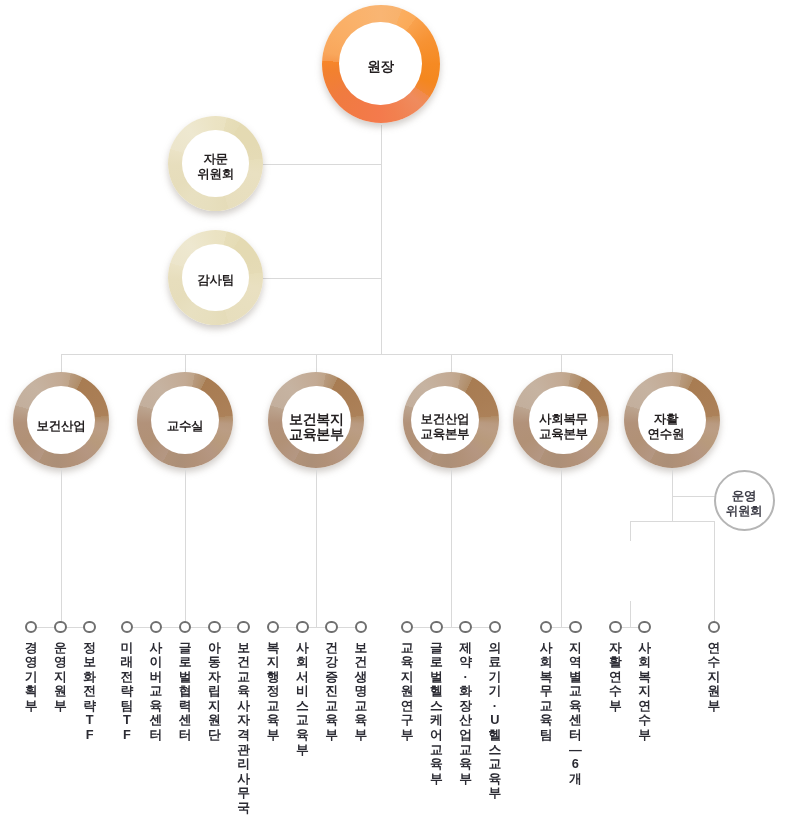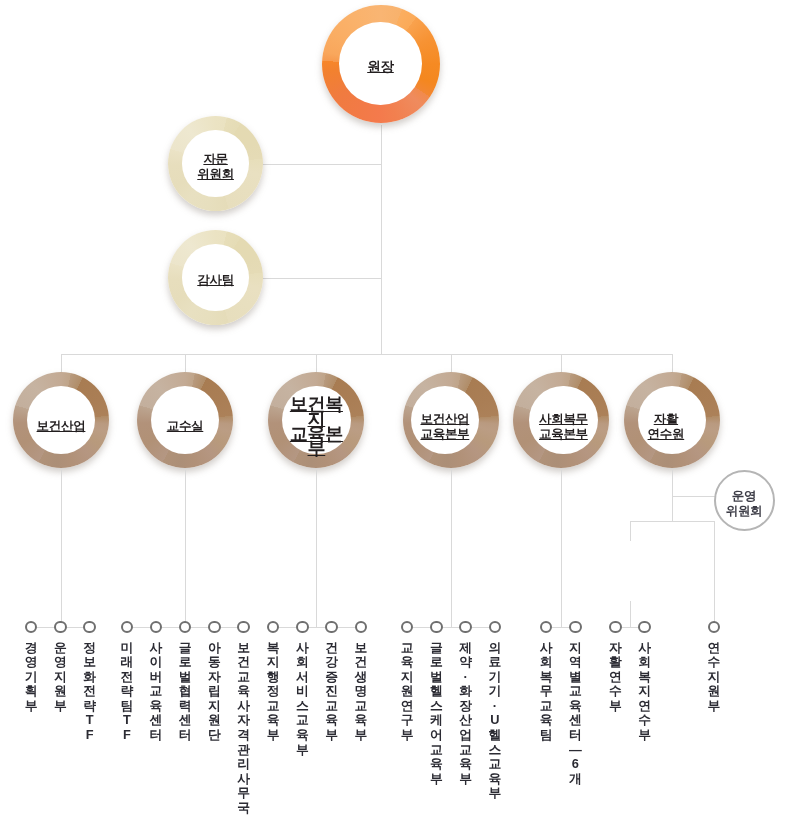--- a/index.html
+++ b/index.html
@@ -12,21 +12,21 @@
   
   .ln{position:absolute;background:#d9d9d9;}
 
   
   .node{position:absolute;border-radius:50%;display:flex;align-items:center;
         justify-content:center;box-sizing:border-box;}
   .node .hole{position:absolute;border-radius:50%;background:#fff;
         display:flex;align-items:center;justify-content:center;}
   .node .lbl{position:relative;z-index:3;text-align:center;color:#231f20;
         font-weight:bold;line-height:14.7px;letter-spacing:-0.3px;
-        white-space:pre-line;margin-top:13.4px;text-decoration:underline;}
+        white-space:pre-line;margin-top:13.4px;}
 
   
   .onode{position:absolute;border-radius:50%;box-sizing:border-box;
         background:#fff;border:2px solid #b5b5b5;display:flex;align-items:center;
         justify-content:center;}
   .onode .lbl{text-align:center;color:#3c3c46;font-weight:bold;
         line-height:14.7px;letter-spacing:-0.3px;white-space:pre-line;}
 
   
   .bullet{position:absolute;width:12.6px;height:12.6px;border-radius:50%;
@@ -69,21 +69,21 @@
     </div>
     <div class="ln" style="left: 185px; top: 353.5px; width: 1px; height: 20.5px;"></div>
     <div class="node" style="left: 137px; top: 372px; width: 96px; height: 96px; background: conic-gradient(rgb(195, 170, 148) 0deg, rgb(191, 164, 137) 12deg, rgb(184, 154, 126) 12deg, rgb(176, 141, 104) 27deg, rgb(168, 124, 82) 27deg, rgb(170, 126, 85) 62deg, rgb(172, 129, 89) 85deg, rgb(176, 139, 101) 85deg, rgb(185, 154, 128) 95deg, rgb(187, 157, 132) 104deg, rgb(184, 154, 124) 122deg, rgb(181, 150, 129) 142deg, rgb(177, 145, 120) 166deg, rgb(172, 143, 119) 186deg, rgb(176, 146, 121) 208deg, rgb(180, 151, 131) 208deg, rgb(177, 145, 118) 238deg, rgb(178, 146, 122) 266deg, rgb(188, 165, 144) 288deg, rgb(195, 175, 157) 288deg, rgb(198, 179, 161) 322deg, rgb(195, 170, 148) 360deg); box-shadow: rgba(140, 130, 120, 0.4) 0px 4px 7px;">
       <div class="hole" style="left: 13.6px; top: 13.6px; width: 68.8px; height: 68.8px;">
         <div class="lbl" style="font-size: 12.5px;">교수실</div>
       </div>
     </div>
     <div class="ln" style="left: 316.4px; top: 353.5px; width: 1px; height: 20.5px;"></div>
     <div class="node" style="left: 268.4px; top: 372px; width: 96px; height: 96px; background: conic-gradient(rgb(195, 170, 148) 0deg, rgb(191, 164, 137) 12deg, rgb(184, 154, 126) 12deg, rgb(176, 141, 104) 27deg, rgb(168, 124, 82) 27deg, rgb(170, 126, 85) 62deg, rgb(172, 129, 89) 85deg, rgb(176, 139, 101) 85deg, rgb(185, 154, 128) 95deg, rgb(187, 157, 132) 104deg, rgb(184, 154, 124) 122deg, rgb(181, 150, 129) 142deg, rgb(177, 145, 120) 166deg, rgb(172, 143, 119) 186deg, rgb(176, 146, 121) 208deg, rgb(180, 151, 131) 208deg, rgb(177, 145, 118) 238deg, rgb(178, 146, 122) 266deg, rgb(188, 165, 144) 288deg, rgb(195, 175, 157) 288deg, rgb(198, 179, 161) 322deg, rgb(195, 170, 148) 360deg); box-shadow: rgba(140, 130, 120, 0.4) 0px 4px 7px;">
       <div class="hole" style="left: 13.6px; top: 13.6px; width: 68.8px; height: 68.8px;">
-        <div class="lbl" style="font-size: 18px;">보건복지
+        <div class="lbl" style="font-size: 14px;">보건복지
 교육본부</div>
       </div>
     </div>
     <div class="ln" style="left: 450.5px; top: 353.5px; width: 1px; height: 20.5px;"></div>
     <div class="node" style="left: 402.5px; top: 372px; width: 96px; height: 96px; background: conic-gradient(rgb(195, 170, 148) 0deg, rgb(191, 164, 137) 12deg, rgb(184, 154, 126) 12deg, rgb(176, 141, 104) 27deg, rgb(168, 124, 82) 27deg, rgb(170, 126, 85) 62deg, rgb(172, 129, 89) 85deg, rgb(176, 139, 101) 85deg, rgb(185, 154, 128) 95deg, rgb(187, 157, 132) 104deg, rgb(184, 154, 124) 122deg, rgb(181, 150, 129) 142deg, rgb(177, 145, 120) 166deg, rgb(172, 143, 119) 186deg, rgb(176, 146, 121) 208deg, rgb(180, 151, 131) 208deg, rgb(177, 145, 118) 238deg, rgb(178, 146, 122) 266deg, rgb(188, 165, 144) 288deg, rgb(195, 175, 157) 288deg, rgb(198, 179, 161) 322deg, rgb(195, 170, 148) 360deg); box-shadow: rgba(140, 130, 120, 0.4) 0px 4px 7px;">
       <div class="hole" style="left: 8px; top: 13.6px; width: 68.8px; height: 68.8px;">
         <div class="lbl" style="font-size: 12.5px;">보건산업
 교육본부</div>
       </div>
     </div>

